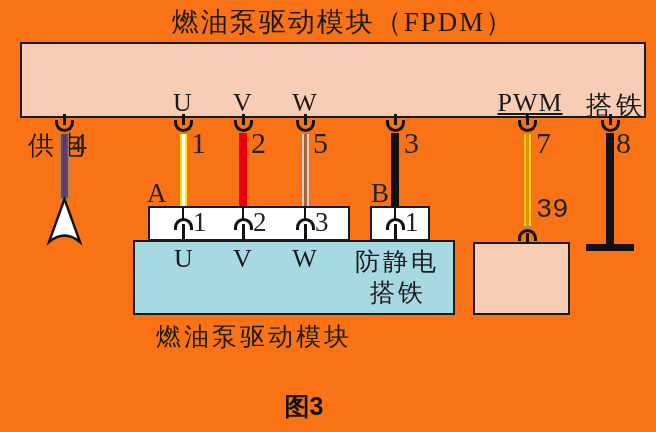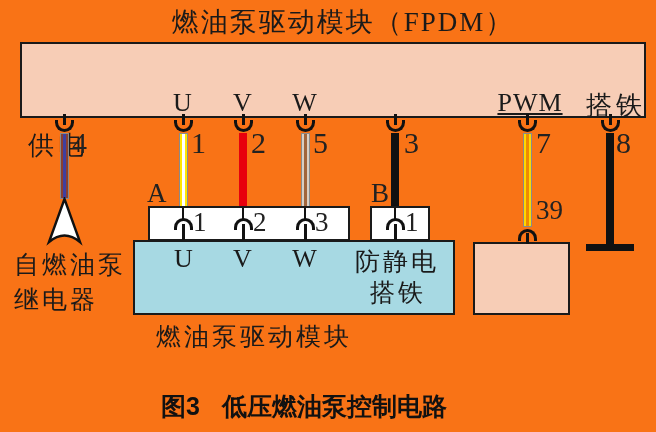--- a/index.html
+++ b/index.html
@@ -80,22 +80,20 @@
   <div class="num" style="left:313px; top:128px;">5</div>
   <div class="num" style="left:404px; top:128px;">3</div>
   <div class="num" style="left:536px; top:128px;">7</div>
   <div class="num" style="left:616px; top:128px;">8</div>
 
   <div class="gnd-bar" style="left:586px; top:244px; width:48px; height:7px;"></div>
 
   <svg class="arrow-svg" style="left:46px; top:197px;" width="37" height="49" viewBox="0 0 37 49">
     <path d="M18.5 2 L3 45 Q18.5 32 34 45 Z" fill="#ffffff" stroke="#111" stroke-width="2.4"></path>
   </svg>
-  <div class="lbl-left cn24" style="left:14px; top:248px;">自燃油泵</div>
-  <div class="lbl-left cn24" style="left:14px; top:283px;">继电器</div>
 
   <div class="box" style="left:148px; top:206px; width:202px; height:35px; background:#fff;"></div>
   <div class="pinnum" style="left:147px; top:180px;">A</div>
 
   <div class="thin" style="left:182px; top:208px; height:11px;"></div>
   <div class="stub" style="left:181.5px; top:224px; height:17px;"></div>
   <div class="pin-down" style="left:173.5px; top:218px;"></div>
   <div class="pinnum" style="left:193px; top:209px;">1</div>
   <div class="thin" style="left:242px; top:208px; height:11px;"></div>
   <div class="stub" style="left:241.5px; top:224px; height:17px;"></div>
@@ -117,20 +115,19 @@
   <div class="lbl module-label-latin" style="left:184px; top:244px;">U</div>
   <div class="lbl module-label-latin" style="left:243px; top:244px;">V</div>
   <div class="lbl module-label-latin" style="left:305px; top:244px;">W</div>
   <div class="lbl cn24" style="left:397px; top:245px;">防静电</div>
   <div class="lbl cn24" style="left:398px; top:276px;">搭铁</div>
   <div class="lbl cn24" style="left:254px; top:320px;">燃油泵驱动模块</div>
 
   <div class="box" style="left: 473px; top: 242px; width: 97px; height: 73px; background: rgb(247, 205, 182);"></div>
   <div class="stub" style="left:525.5px; top:233px; height:11px;"></div>
   <div class="pin-down" style="left:517.5px; top:229px;"></div>
-  <div class="pinnum" style="left:536px; top:197px;">39</div>
+  <div class="pinnum" style="left:536px; top:197px;font-family:Liberation Mono, monospace;">39</div>
 
   <div class="caption" style="left:304px; top:390px;align-items:flex-end;">
     <span>图3</span>
-    <span>低压燃油泵控制电路</span>
   </div>
 
 </div>
 
 </body></html>

